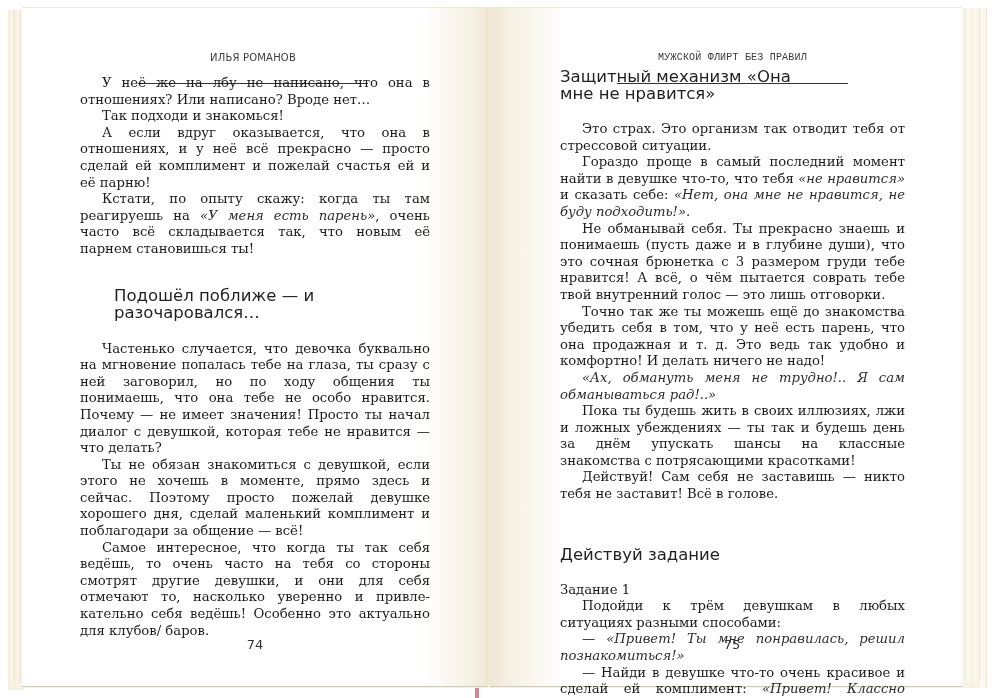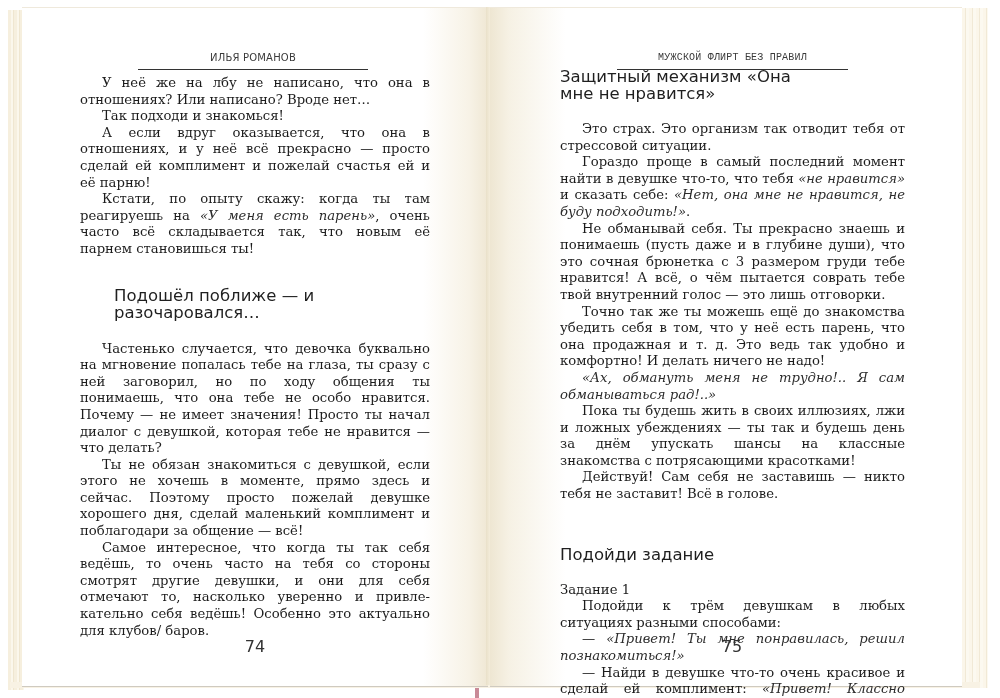--- a/index.html
+++ b/index.html
@@ -34,39 +34,39 @@
     background:linear-gradient(90deg,#eee6d2 0%,#f6f1e4 4%,#ffffff 16%,#ffffff 100%);
     border-top:1px solid #efe9dc;
   }
   .gutter { position:absolute; left:486px; top:7px; width:4px; height:678px;
     background:linear-gradient(90deg,#e9e0c9,#f3ecda); }
   .ribbon { position:absolute; left:475px; top:688px; width:4px; height:10px; background:#c98a97; }
 
   .running-head {
     position:absolute; top:44px; font-family:"DejaVu Sans", sans-serif;
     font-size:10px; letter-spacing:0.2px; color:#3a3a3a; text-align:center;
-    border-bottom:1.5px solid #333; padding-bottom:6px;
+    border-bottom:1.5px solid #333; padding-bottom:20px;
   }
   .left .running-head { left:116px; width:230px; }
   .right .running-head { left:127px; width:231px;font-family:Liberation Mono, monospace; }
 
   .column { position:absolute; color:#1c1c1c; font-size:13.2px; line-height:16.6px; }
   .left .column { left:58px; width:350px; top:67px; }
   .right .column { left:70px; width:345px; top:60px; }
 
   p { margin:0; text-align:justify; text-indent:22px; hyphens:manual; }
   p.noindent { text-indent:0; }
   .h2 {
     font-family:"DejaVu Sans", sans-serif; font-size:16.5px; line-height:17px;
     color:#1f1f1f; font-weight:normal; margin:0; text-indent:0;
   }
   .b { font-weight:normal; }
   .i { font-style:italic; color:#2c2c2c; }
   .pagenum { position:absolute; top:629px; font-family:"DejaVu Sans", sans-serif;
-    font-size:16px; color:#333; width:40px; text-align:center; }
+    font-size:13px; color:#333; width:40px; text-align:center; }
   .left .pagenum { left:213px; }
   .right .pagenum { left:222px; }
 </style>
 </head>
 <body>
 
 <div class="book">
   <div class="stack-left"></div>
   <div class="stack-right"></div>
   <div class="stack-bottom"></div>
@@ -99,21 +99,21 @@
       <div style="height:19px"></div>
       <p>Это страх. Это организм так отводит тебя от стрессо­вой ситуации.</p>
       <p><span class="b">Гораздо проще в самый последний момент найти в девушке что-то, что тебя </span><span class="b i">«не нравится»</span><span class="b"> и сказать се­бе:</span><span class="i"> «Нет, она мне не нравится, не буду подходить!»</span><span>.</span></p>
       <p>Не обманывай себя. Ты прекрасно знаешь и понима­ешь (пусть даже и в глубине души), что это сочная брю­нетка с 3 размером груди тебе нравится! А всё, о чём пы­тается соврать тебе твой внутренний голос — это лишь отговорки.</p>
       <p>Точно так же ты можешь ещё до знакомства убедить себя в том, что у неё есть парень, что она продажная и т. д. Это ведь так удобно и комфортно! И делать ничего не надо!</p>
       <p class="i">«Ах, обмануть меня не трудно!.. Я сам обманывать­ся рад!..»</p>
       <p>Пока ты будешь жить в своих иллюзиях, лжи и ложных убеждениях — ты так и будешь день за днём упускать шан­сы на классные знакомства с потрясающими красотками!</p>
       <p>Действуй! Сам себя не заставишь — никто тебя не за­ставит! Всё в голове.</p>
 
       <div style="height:43px"></div>
-      <h2 class="h2">Подойди задание</h2>
+      <h2 class="h2">Действуй задание</h2>
       <div style="height:19px"></div>
 
       <p class="noindent b">Задание 1</p>
       <p class="b">Подойди к трём девушкам в любых ситуациях раз­ными способами:</p>
       <p><span>— </span><span class="i">«Привет! Ты мне понравилась, решил познакомиться!»</span></p>
       <p><span>— Найди в девушке что-то очень красивое и </span><span class="b">сделай ей комплимент:</span><span class="i"> «Привет! Классно выглядишь, платье сидит просто потрясающе!»</span></p>
     </div>
     <div class="pagenum">75</div>
   </div>
 

